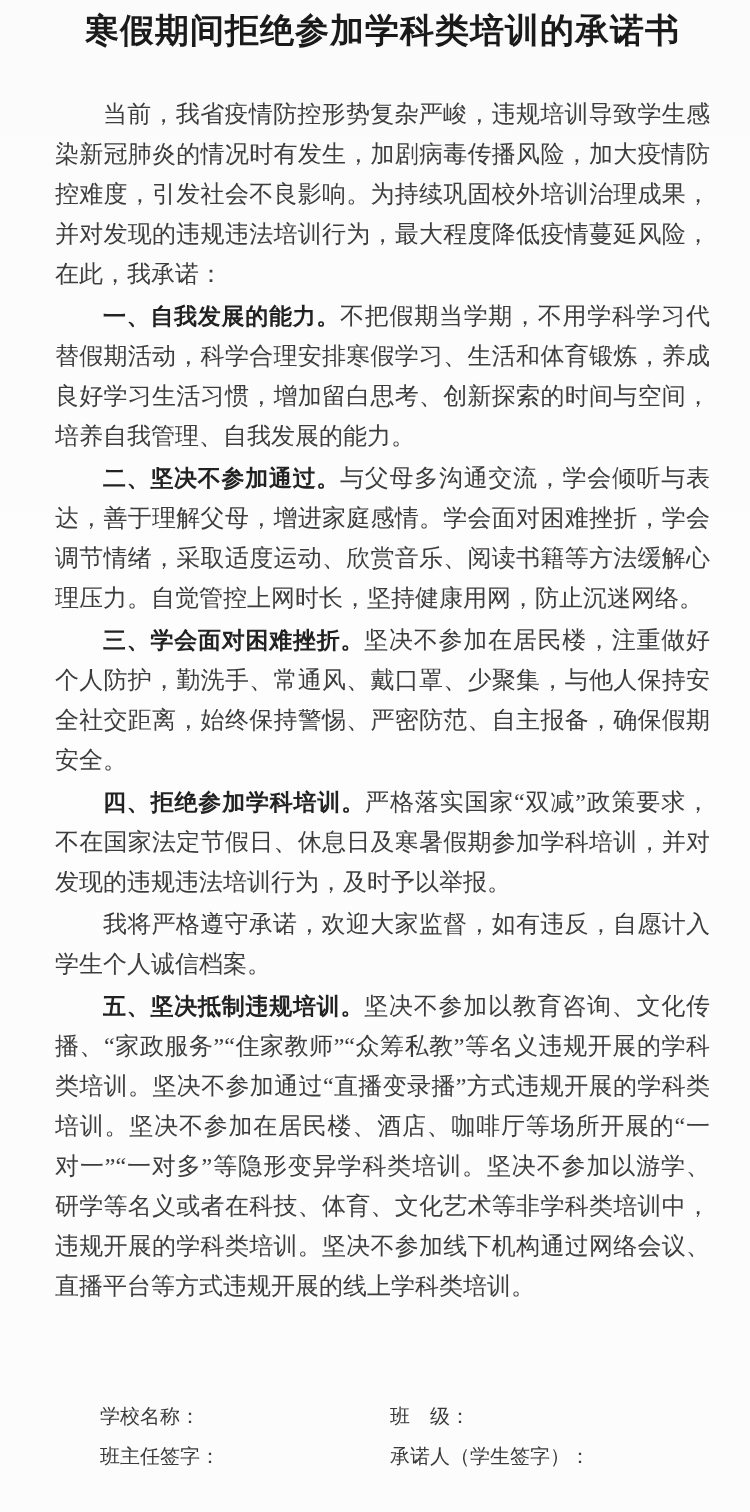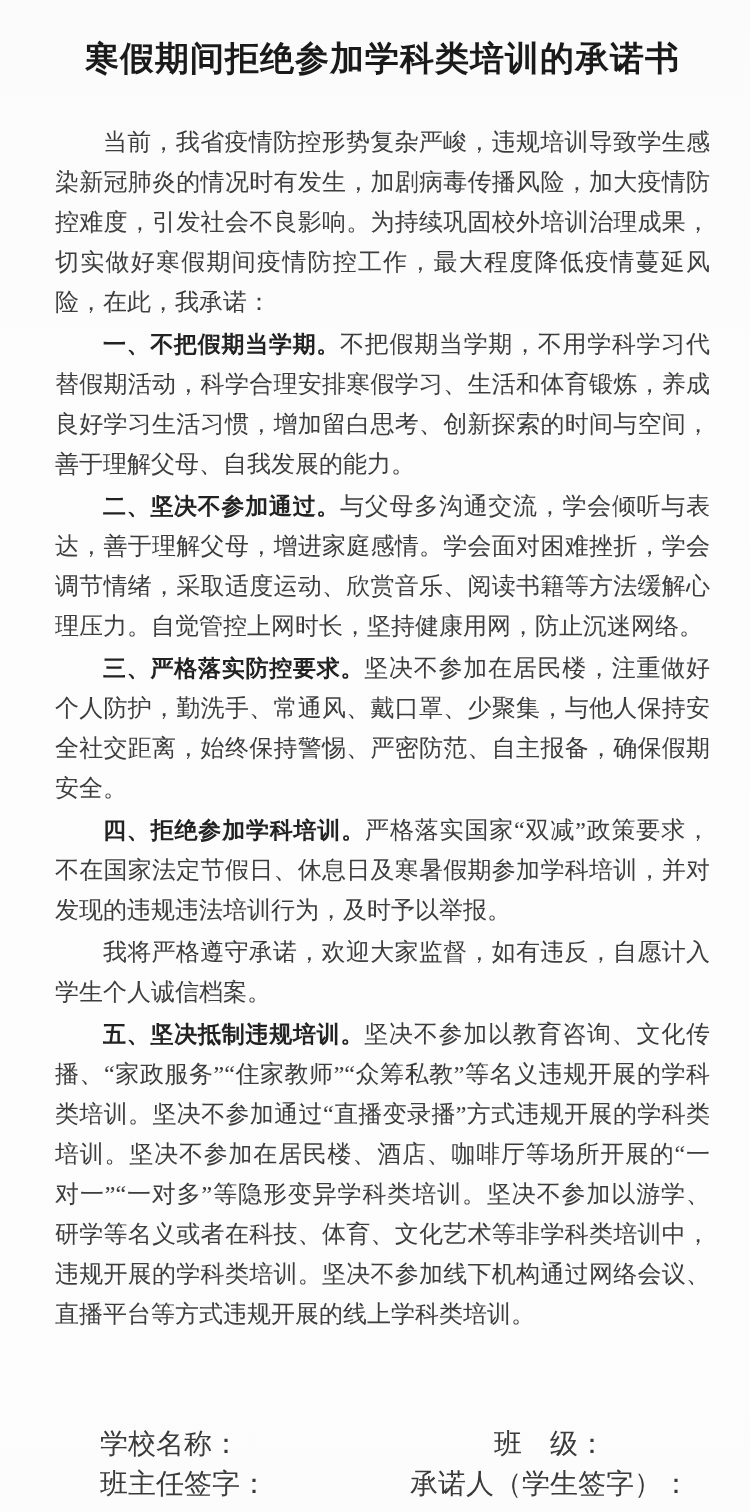--- a/index.html
+++ b/index.html
@@ -12,21 +12,21 @@
     font-family: "Liberation Serif", "DejaVu Serif", serif;
     color: #3d3d3d;
     overflow: hidden;
   }
   .page {
     width: 750px;
     height: 1512px;
     padding: 0 40px 0 55px;
   }
   .doc-title {
-    margin-top: 36px;
+    margin-top: 8px;
     text-align: center;
     font-family: "Liberation Sans", "DejaVu Sans", sans-serif;
     font-size: 34px;
     font-weight: 700;
     line-height: 44px;
     color: #1a1a1a;
     letter-spacing: 1px;
   }
   .body-text { margin-top: 42px; }
   .para {
@@ -41,47 +41,47 @@
   .para .sec-heading {
     font-weight: 700;
     color: #222222;
     font-family: "Liberation Sans", "DejaVu Sans", sans-serif;
     font-size: 23px;
   }
   .para.gap-after { }
   .signature-block { margin-top: 90px; }
   .sig-row {
     display: flex;
-    font-size: 28px;
+    font-size: 20px;
     line-height: 40px;
     color: #3a3a3a;
   }
   .sig-left {
     margin-left: 45px;
     width: 290px;
     flex: 0 0 290px;
   }
-  .sig-right { flex: 1; text-align: center; }
+  .sig-right { flex: 1; }
 </style>
 </head>
 <body>
 
 <div class="page">
 
   <div class="doc-title">寒假期间拒绝参加学科类培训的承诺书</div>
 
   <div class="body-text">
 
-    <p class="para"><span>当前，我省疫情防控形势复杂严峻，违规培训导致学生感染新冠肺炎的情况时有发生，加剧病毒传播风险，加大疫情防控难度，引发社会不良影响。为持续巩固校外培训治理成果，切实做好寒假期间疫情防控工作，最大程度降低疫情蔓延风险，在此，我承诺：</span></p>
+    <p class="para"><span>当前，我省疫情防控形势复杂严峻，违规培训导致学生感染新冠肺炎的情况时有发生，加剧病毒传播风险，加大疫情防控难度，引发社会不良影响。为持续巩固校外培训治理成果，并对发现的违规违法培训行为，最大程度降低疫情蔓延风险，在此，我承诺：</span></p>
 
-    <p class="para"><b class="sec-heading">一、不把假期当学期。</b><span>不把假期当学期，不用学科学习代替假期活动，科学合理安排寒假学习、生活和体育锻炼，养成良好学习生活习惯，增加留白思考、创新探索的时间与空间，善于理解父母、自我发展的能力。</span></p>
+    <p class="para"><b class="sec-heading">一、自我发展的能力。</b><span>不把假期当学期，不用学科学习代替假期活动，科学合理安排寒假学习、生活和体育锻炼，养成良好学习生活习惯，增加留白思考、创新探索的时间与空间，培养自我管理、自我发展的能力。</span></p>
 
     <p class="para"><b class="sec-heading">二、坚决不参加通过。</b><span>与父母多沟通交流，学会倾听与表达，善于理解父母，增进家庭感情。学会面对困难挫折，学会调节情绪，采取适度运动、欣赏音乐、阅读书籍等方法缓解心理压力。自觉管控上网时长，坚持健康用网，防止沉迷网络。</span></p>
 
-    <p class="para"><b class="sec-heading">三、严格落实防控要求。</b><span>坚决不参加在居民楼，注重做好个人防护，勤洗手、常通风、戴口罩、少聚集，与他人保持安全社交距离，始终保持警惕、严密防范、自主报备，确保假期安全。</span></p>
+    <p class="para"><b class="sec-heading">三、学会面对困难挫折。</b><span>坚决不参加在居民楼，注重做好个人防护，勤洗手、常通风、戴口罩、少聚集，与他人保持安全社交距离，始终保持警惕、严密防范、自主报备，确保假期安全。</span></p>
 
     <p class="para gap-after"><b class="sec-heading">四、拒绝参加学科培训。</b><span>严格落实国家“双减”政策要求，不在国家法定节假日、休息日及寒暑假期参加学科培训，并对发现的违规违法培训行为，及时予以举报。</span></p>
 
     <p class="para"><span>我将严格遵守承诺，欢迎大家监督，如有违反，自愿计入学生个人诚信档案。</span></p>
 
     <p class="para"><b class="sec-heading">五、坚决抵制违规培训。</b><span>坚决不参加以教育咨询、文化传播、“家政服务”“住家教师”“众筹私教”等名义违规开展的学科类培训。坚决不参加通过“直播变录播”方式违规开展的学科类培训。坚决不参加在居民楼、酒店、咖啡厅等场所开展的“一对一”“一对多”等隐形变异学科类培训。坚决不参加以游学、研学等名义或者在科技、体育、文化艺术等非学科类培训中，违规开展的学科类培训。坚决不参加线下机构通过网络会议、直播平台等方式违规开展的线上学科类培训。</span></p>
 
   </div>
 
   <div class="signature-block">

